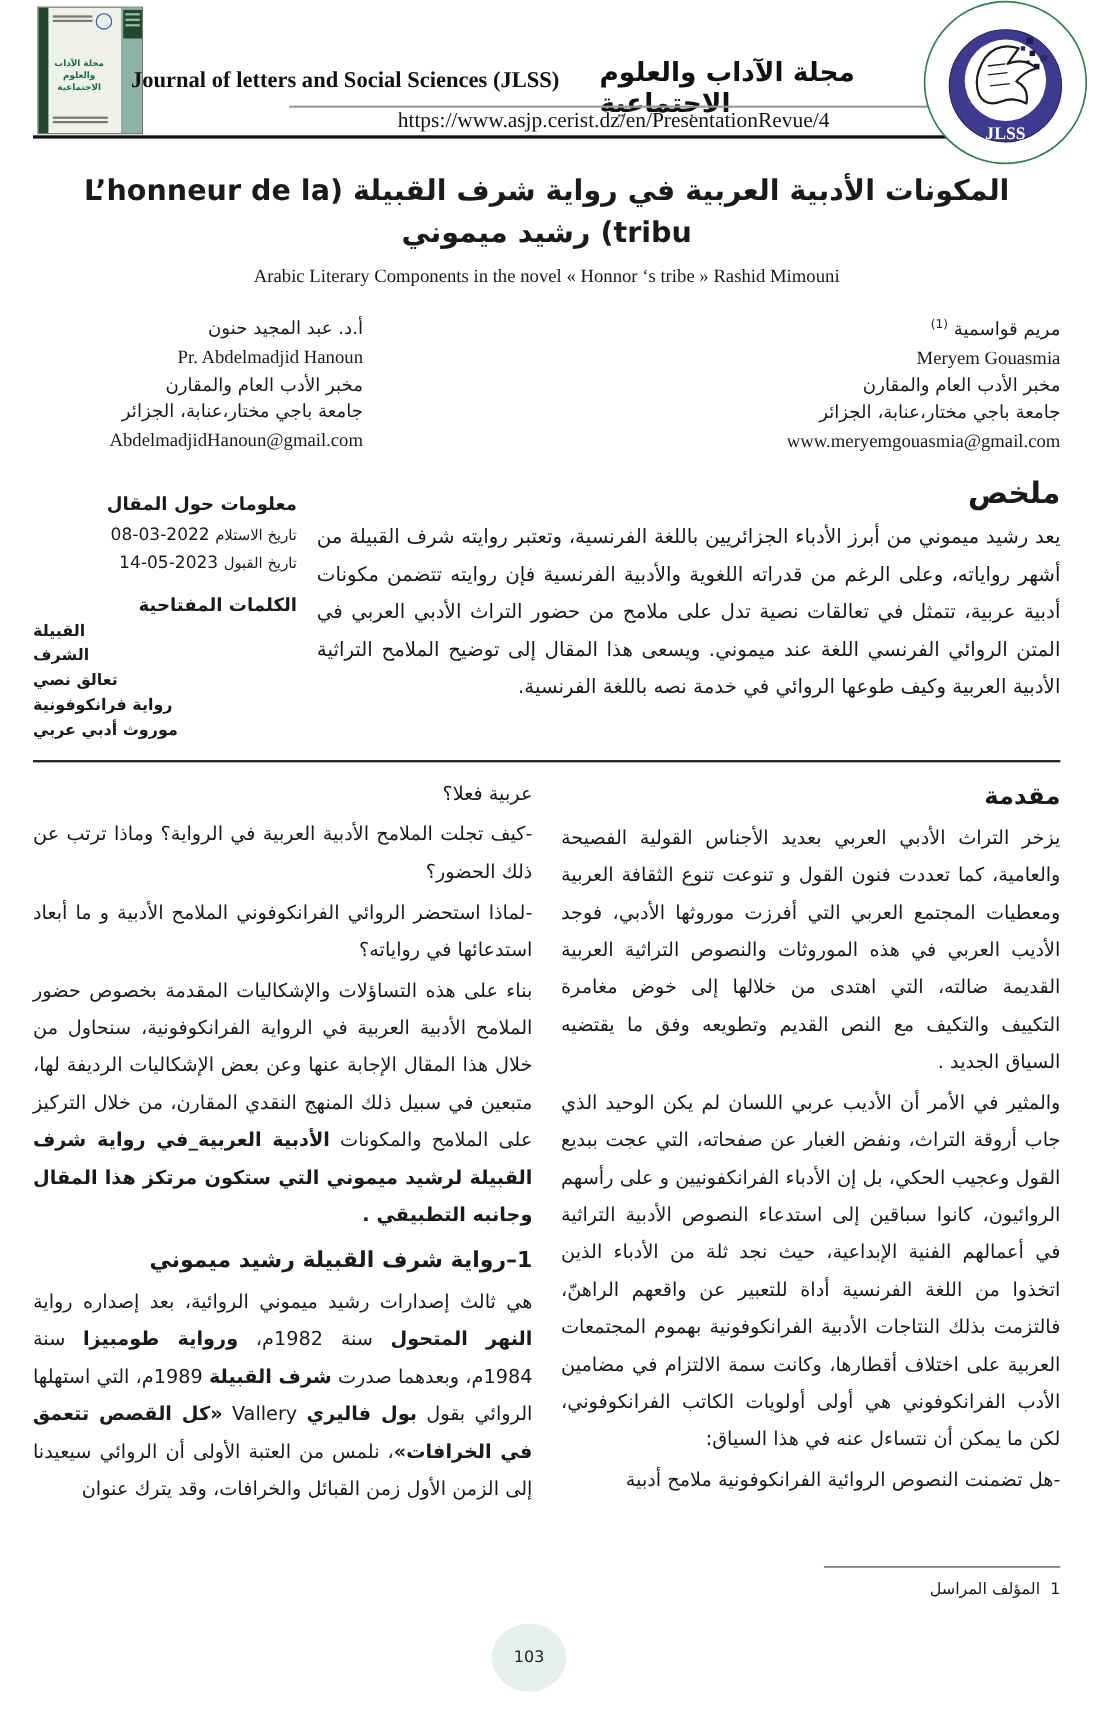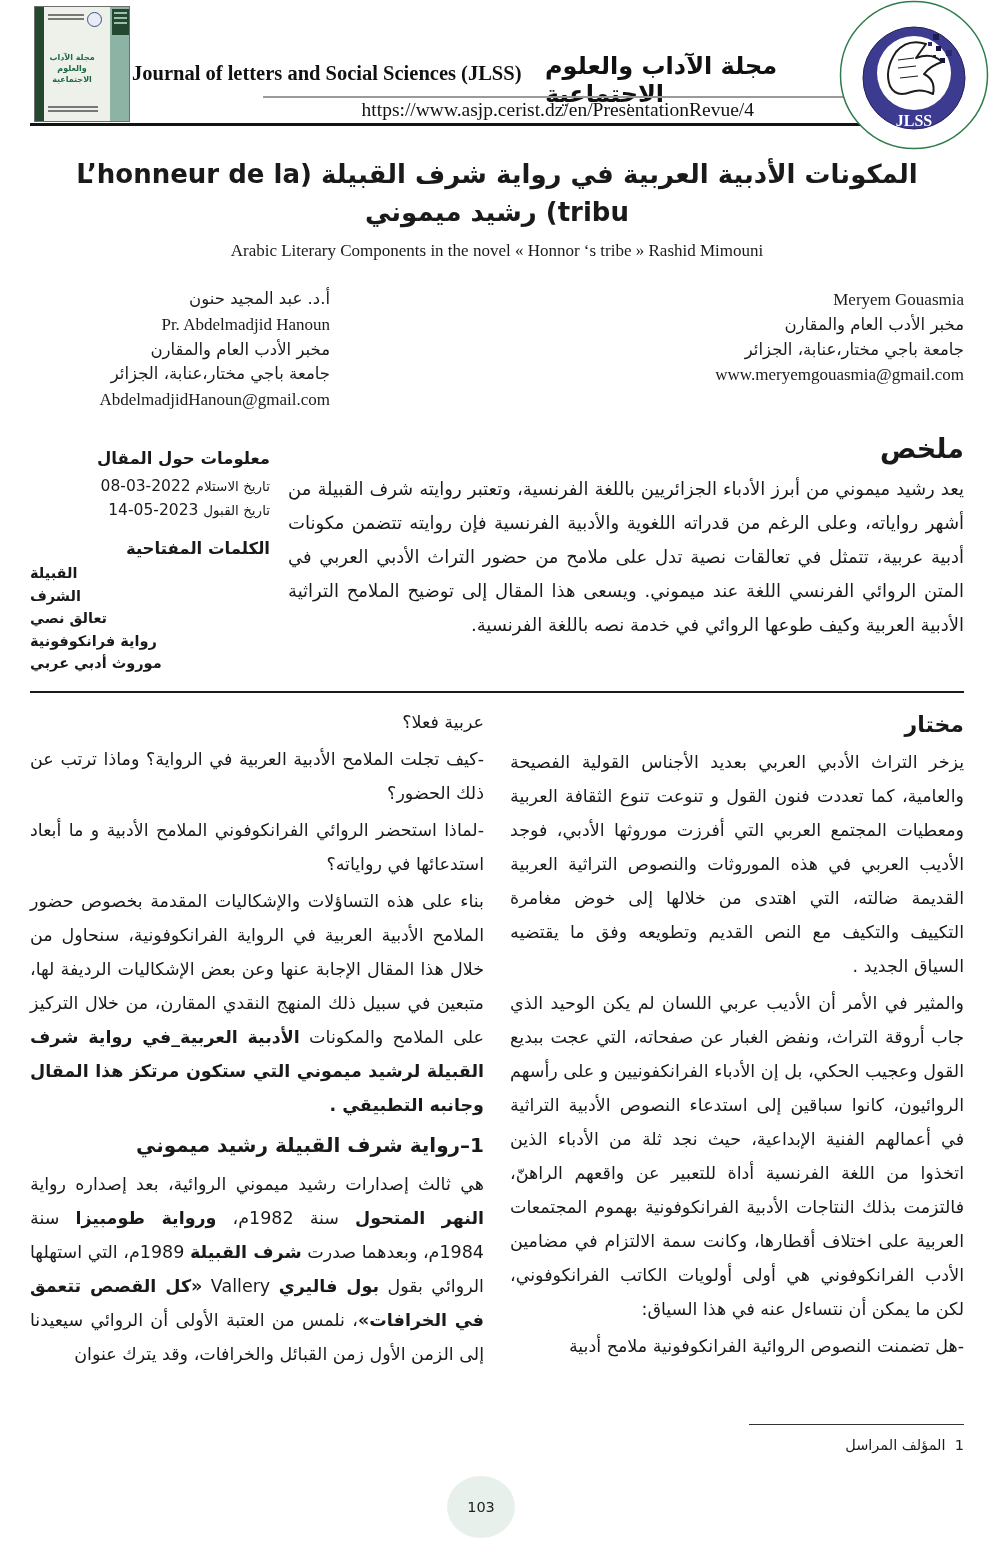--- a/index.html
+++ b/index.html
@@ -12,21 +12,21 @@
   .c-right{position:absolute;right:0;top:0;bottom:0;width:19px;background:#8cb3a4;}
   .c-box{position:absolute;right:0;top:2px;width:17px;height:26px;background:#24482f;}
   .c-box i{display:block;height:2px;background:#9dbfae;margin:3px 2px 0;}
   .c-lines1{position:absolute;left:13px;top:7px;width:36px;}
   .c-lines1 i,.c-lines2 i{display:block;height:2px;background:#777;margin-bottom:2px;}
   .c-circ{position:absolute;left:52px;top:5px;width:13px;height:13px;border-radius:50%;
           border:1px solid #36508a;background:#e8ecf4;}
   .c-title{position:absolute;left:10px;top:46px;width:54px;text-align:center;font-size:8px;
            font-weight:bold;color:#1e6b45;line-height:1.35;}
   .c-lines2{position:absolute;left:13px;bottom:7px;width:50px;}
-  .hdr-en{position:absolute;left:132px;top:62px;direction:ltr;
+  .hdr-en{position:absolute;left:119px;top:62px;direction:ltr;
           font-family:"Liberation Serif",serif;font-weight:bold;font-size:20.5px;color:#111;}
   .hdr-ar{position:absolute;left:545px;top:52px;width:315px;text-align:left;
           font-weight:bold;font-size:24px;color:#111;}
   .gray-line{position:absolute;left:263px;top:96px;width:598px;height:2px;background:#9a9a9a;}
   .hdr-url{position:absolute;left:284px;top:99px;width:470px;text-align:right;direction:ltr;
            font-family:"Liberation Serif",serif;font-size:19.5px;color:#111;}
   .black-line{position:absolute;left:30px;top:123px;width:830px;height:3px;background:#141414;}
   .logo{position:absolute;right:4px;top:0;width:152px;height:150px;z-index:5;}
   
   .title-ar{margin:22px 40px 0;text-align:center;font-weight:bold;font-size:26px;line-height:1.45;}
@@ -124,20 +124,24 @@
       </g>
       <text x="76" y="126" text-anchor="middle" font-size="16" font-weight="bold" fill="#ffffff" font-family="Liberation Serif, serif">JLSS</text>
     </svg>
   </div>
 
   <div class="title-ar">المكونات الأدبية العربية في رواية شرف القبيلة (L’honneur de la tribu) رشيد ميموني</div>
   <div class="title-en">Arabic Literary  Components in the novel « Honnor ‘s tribe » Rashid Mimouni</div>
 
   <div class="authors">
     <div class="author a-corr">
+      <div>
+        <span>مريم قواسمية</span>
+        <sup>(1)</sup>
+      </div>
       <div class="lat">Meryem Gouasmia</div>
       <div>مخبر الأدب العام والمقارن</div>
       <div>جامعة باجي مختار،عنابة، الجزائر</div>
       <div class="lat">www.meryemgouasmia@gmail.com</div>
     </div>
     <div class="author a-sec">
       <div>أ.د. عبد المجيد حنون</div>
       <div class="lat">Pr. Abdelmadjid Hanoun</div>
       <div>مخبر الأدب العام والمقارن</div>
       <div>جامعة باجي مختار،عنابة، الجزائر</div>
@@ -166,21 +170,21 @@
       <div class="kw">تعالق نصي</div>
       <div class="kw">رواية فرانكوفونية</div>
       <div class="kw">موروث أدبي عربي</div>
     </div>
   </div>
 
   <div class="divider"></div>
 
   <div class="cols">
     <div class="col">
-      <div class="intro-head">مختار</div>
+      <div class="intro-head">مقدمة</div>
       <p>يزخر التراث الأدبي العربي بعديد الأجناس القولية الفصيحة والعامية، كما تعددت فنون القول و تنوعت تنوع الثقافة العربية ومعطيات المجتمع العربي التي أفرزت موروثها الأدبي، فوجد الأديب العربي في هذه الموروثات والنصوص التراثية العربية القديمة ضالته، التي اهتدى من خلالها إلى خوض مغامرة التكييف والتكيف مع النص القديم وتطويعه وفق ما يقتضيه السياق الجديد .</p>
       <p>والمثير في الأمر أن الأديب عربي اللسان لم يكن الوحيد الذي جاب أروقة التراث، ونفض الغبار عن صفحاته، التي عجت ببديع القول وعجيب الحكي، بل إن الأدباء الفرانكفونيين و على رأسهم الروائيون، كانوا سباقين إلى استدعاء النصوص الأدبية التراثية في أعمالهم الفنية الإبداعية، حيث نجد ثلة من الأدباء الذين اتخذوا من اللغة الفرنسية أداة للتعبير عن واقعهم الراهنّ، فالتزمت بذلك النتاجات الأدبية الفرانكوفونية بهموم المجتمعات العربية على اختلاف أقطارها، وكانت سمة الالتزام في مضامين الأدب الفرانكوفوني هي أولى أولويات الكاتب الفرانكوفوني، لكن ما يمكن أن نتساءل عنه في هذا السياق:</p>
       <p>-هل تضمنت النصوص الروائية الفرانكوفونية ملامح أدبية</p>
     </div>
     <div class="col">
       <p>عربية فعلا؟</p>
       <p>-كيف تجلت الملامح الأدبية العربية في الرواية؟ وماذا ترتب عن ذلك الحضور؟</p>
       <p>-لماذا استحضر الروائي الفرانكوفوني الملامح الأدبية و ما أبعاد استدعائها في رواياته؟</p>
       <p><span>بناء على هذه التساؤلات والإشكاليات المقدمة بخصوص حضور الملامح الأدبية العربية في الرواية الفرانكوفونية، سنحاول من خلال هذا المقال الإجابة عنها وعن بعض الإشكاليات الرديفة لها، متبعين في سبيل ذلك المنهج النقدي المقارن، من خلال التركيز على الملامح والمكونات </span><b>الأدبية العربية_في رواية شرف القبيلة  لرشيد ميموني التي ستكون مرتكز  هذا المقال وجانبه التطبيقي .</b></p>
       <div class="sec-head">1–رواية شرف القبيلة رشيد ميموني</div>

